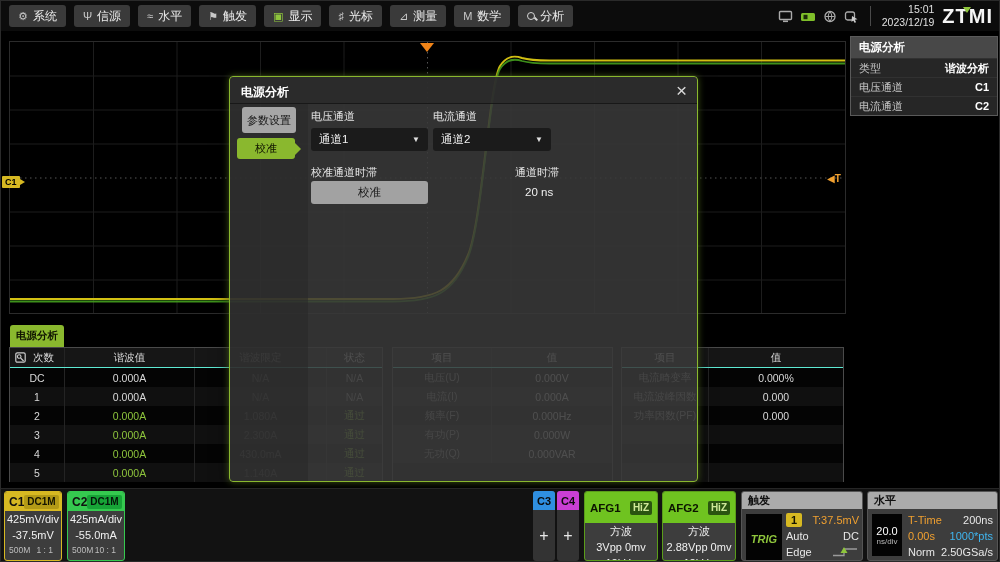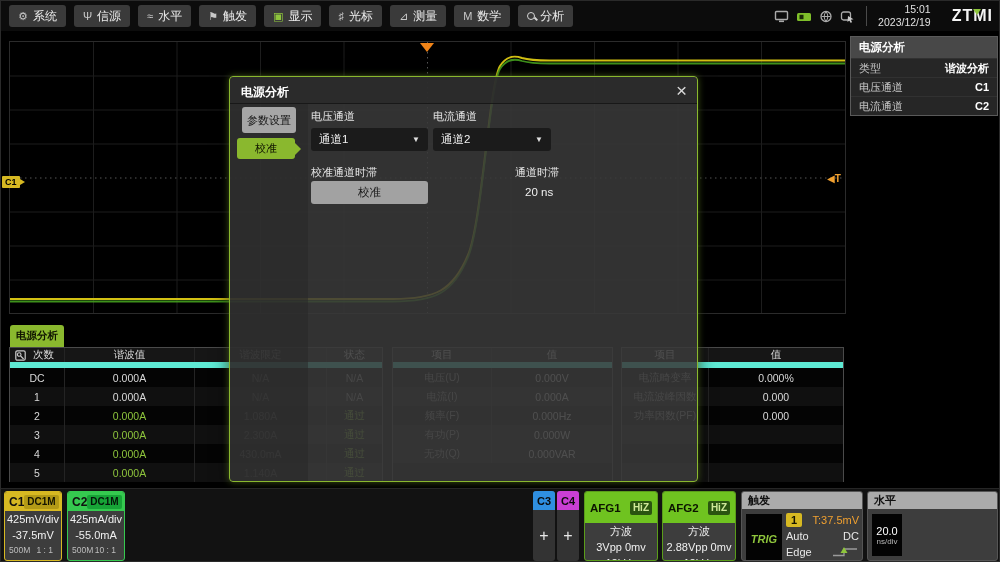--- a/index.html
+++ b/index.html
@@ -15,41 +15,41 @@
   .tb-btns{display:flex;gap:8px;padding-left:8px;}
   .tb-btn{height:22px;background:#3a3a3a;border-radius:3px;display:flex;align-items:center;padding:0 9px;gap:5px;font-size:12px;color:#ececec;cursor:pointer;}
   .tb-ico{font-size:11px;color:#c9c9c9;line-height:1;}
   .tb-ico.green{color:#8ec53c;}
   .mag{width:8px;height:8px;border:1.6px solid #d6d6d6;border-radius:50%;position:relative;display:inline-block;}
   .mag::after{content:"";position:absolute;width:4px;height:1.6px;background:#d6d6d6;right:-4px;bottom:-1px;transform:rotate(45deg);}
   .tb-right{margin-left:auto;display:flex;align-items:center;gap:7px;padding-right:8px;}
   .st-ico{display:flex;align-items:center;}
   .tb-div{width:1px;height:20px;background:#4a4a4a;margin:0 4px;}
   .clock{text-align:right;font-size:10.5px;line-height:1.2;color:#e0e0e0;}
-  .logo{position:relative;font-weight:bold;font-size:16px;letter-spacing:1px;color:#f5f5f5;margin-left:14px;}
+  .logo{position:relative;font-weight:bold;font-size:20px;letter-spacing:1px;color:#f5f5f5;margin-left:1px;}
   .logo-tri{position:absolute;left:21px;top:2px;width:0;height:0;border-left:4px solid transparent;border-right:4px solid transparent;border-top:6px solid #8ec53c;}
 
   
   #wave{position:absolute;left:8px;top:40px;width:837px;height:273px;background:#000;border:1px solid #2b2b2b;z-index:1;}
   #c1-marker{position:absolute;left:1px;top:175px;background:#d7b922;color:#000;font-size:9px;font-weight:bold;padding:0 3px;line-height:12px;border-radius:1px;z-index:2;}
   #c1-marker::after{content:"";position:absolute;right:-5px;top:3px;border-top:3px solid transparent;border-bottom:3px solid transparent;border-left:5px solid #d7b922;}
   #t-marker{position:absolute;left:826px;top:172px;color:#f0a030;font-size:10px;font-weight:bold;z-index:2;}
 
   
   #rpanel{position:absolute;left:849px;top:35px;width:148px;background:#262626;border:1px solid #5a5a5a;z-index:2;}
   #rpanel .rp-title{background:#484848;color:#fff;font-weight:bold;font-size:11.5px;padding:3px 8px;}
   .rp-row{display:flex;justify-content:space-between;align-items:center;height:19px;padding:0 8px;border-top:1px solid rgba(255,255,255,0.05);}
   .rp-label{color:#c4c4c4;font-size:11px;}
   .rp-value{color:#fff;font-size:11px;font-weight:bold;}
 
   
   #results-tab{position:absolute;left:9px;top:324px;height:22px;padding:0 6px;background:#8ab82e;color:#101400;
     font-size:10.5px;font-weight:bold;display:flex;align-items:center;border-radius:3px 3px 0 0;z-index:2;}
   .tbl{position:absolute;top:346px;height:135px;background:#040404;border:1px solid #4a4a4a;z-index:1;font-size:10.5px;}
-  .trh{display:flex;height:20px;align-items:center;background:#161616;color:#c0c0c0;border-bottom:6px solid #5eead4;}
+  .trh{display:flex;height:20px;align-items:center;background:#161616;color:#c0c0c0;border-bottom:1px solid #5eead4;}
   .tr{display:flex;height:19px;align-items:center;}
   .tr.alt{background:#101010;}
   .td{text-align:center;overflow:hidden;white-space:nowrap;border-right:1px solid #242424;height:100%;display:flex;align-items:center;justify-content:center;color:#d8d8d8;}
   .td:last-child{border-right:none;}
   .td.dim{color:#9a9a9a;}
   .td.green{color:#8ec53c;}
   #tbl-h{left:8px;width:374px;}
   #tbl-h .c0{width:55px;}#tbl-h .c1{width:130px;}#tbl-h .c2{width:132px;}#tbl-h .c3{width:55px;}
   #tbl-h .trh .c0{justify-content:flex-start;padding-left:5px;gap:7px;}
   #tbl-m{left:391px;width:221px;}
@@ -462,16 +462,30 @@
         </div>
       </div>
     </div>
 
     <div class="panelbox" id="box-horiz">
       <div class="hd">水平</div>
       <div class="hz-black">
         <span class="v">20.0</span>
         <span class="u">ns/div</span>
       </div>
+      <div class="hz-grid">
+        <div class="hz-row">
+          <span class="orange">T-Time</span>
+          <span>200ns</span>
+        </div>
+        <div class="hz-row">
+          <span class="orange">0.00s</span>
+          <span class="cyan">1000*pts</span>
+        </div>
+        <div class="hz-row">
+          <span>Norm</span>
+          <span>2.50GSa/s</span>
+        </div>
+      </div>
     </div>
 
   </div>
 </div>
 
 </body></html>

